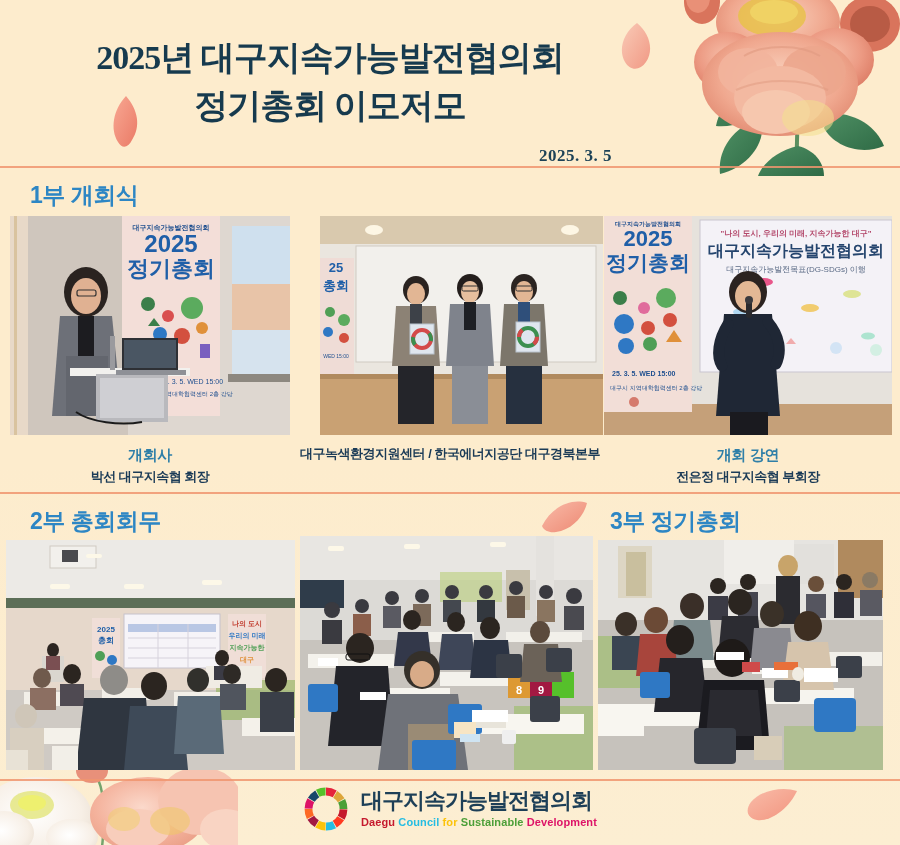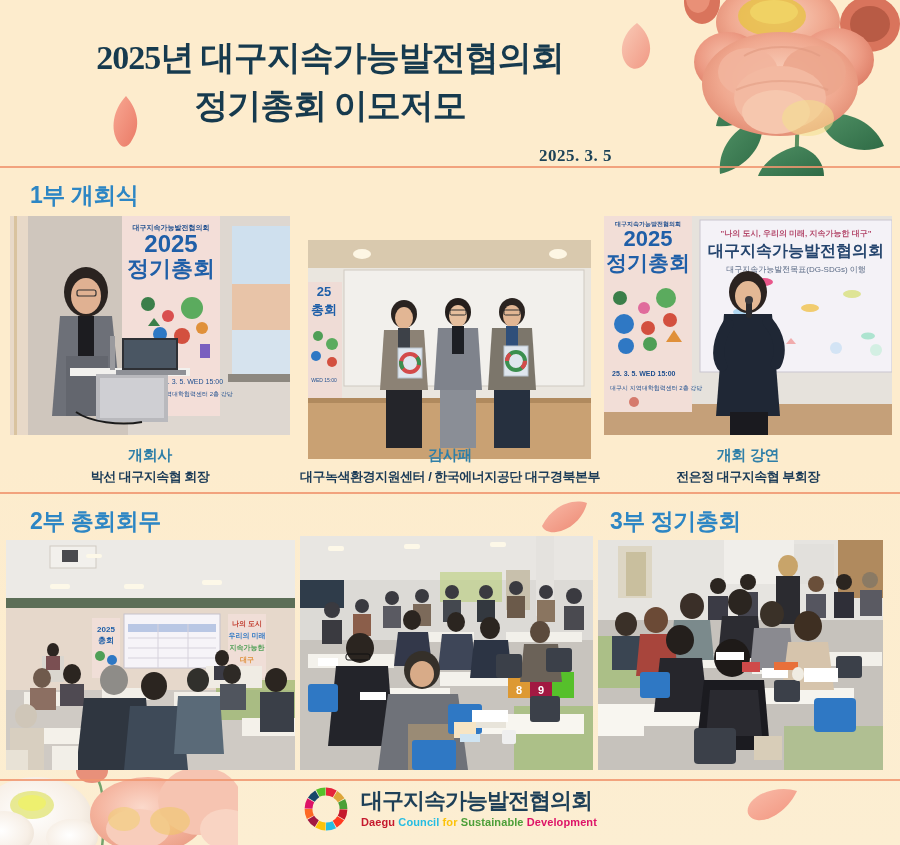--- a/index.html
+++ b/index.html
@@ -76,21 +76,21 @@
   .photo {
     position: absolute;
     overflow: hidden;
     background: #c9ccd1;
     border: 0;
   }
   .ph-inner { position: absolute; inset: 0; }
 
   
   #photo-1 { left: 10px;  top: 216px; width: 280px; height: 219px; }
-  #photo-2 { left: 308px; top: 216px; width: 283px; height: 219px; margin-top: 24px; }
+  #photo-2 { left: 320px; top: 216px; width: 283px; height: 219px; }
   #photo-3 { left: 604px; top: 216px; width: 288px; height: 219px; }
   
   #photo-4 { left: 6px;   top: 540px; width: 289px; height: 230px; }
   #photo-5 { left: 300px; top: 536px; width: 293px; height: 234px; }
   #photo-6 { left: 598px; top: 540px; width: 285px; height: 230px; }
 
   
   .caption { position: absolute; text-align: center; margin-top: 8px; }
   .caption .cap-title {
     font-size: 15px; font-weight: bold; color: #2f7fa8;
@@ -406,21 +406,20 @@
       <rect x="142" y="84" width="6" height="18" rx="3" fill="#2a2a2e"></rect>
       <circle cx="145" cy="84" r="4" fill="#3a3a3e"></circle>
     </svg>
   </div>
 
   <div class="caption" id="caption-1">
     <div class="cap-title">개회사</div>
     <div class="cap-sub">박선 대구지속협 회장</div>
   </div>
   <div class="caption" id="caption-2">
-    <div class="cap-title">감사패</div>
     <div class="cap-sub">대구녹색환경지원센터 / 한국에너지공단 대구경북본부</div>
   </div>
   <div class="caption" id="caption-3">
     <div class="cap-title">개회 강연</div>
     <div class="cap-sub">전은정 대구지속협 부회장</div>
   </div>
 
   <div class="section-heading" id="heading-part2">2부 총회회무</div>
   <div class="section-heading" id="heading-part3">3부 정기총회</div>
 

